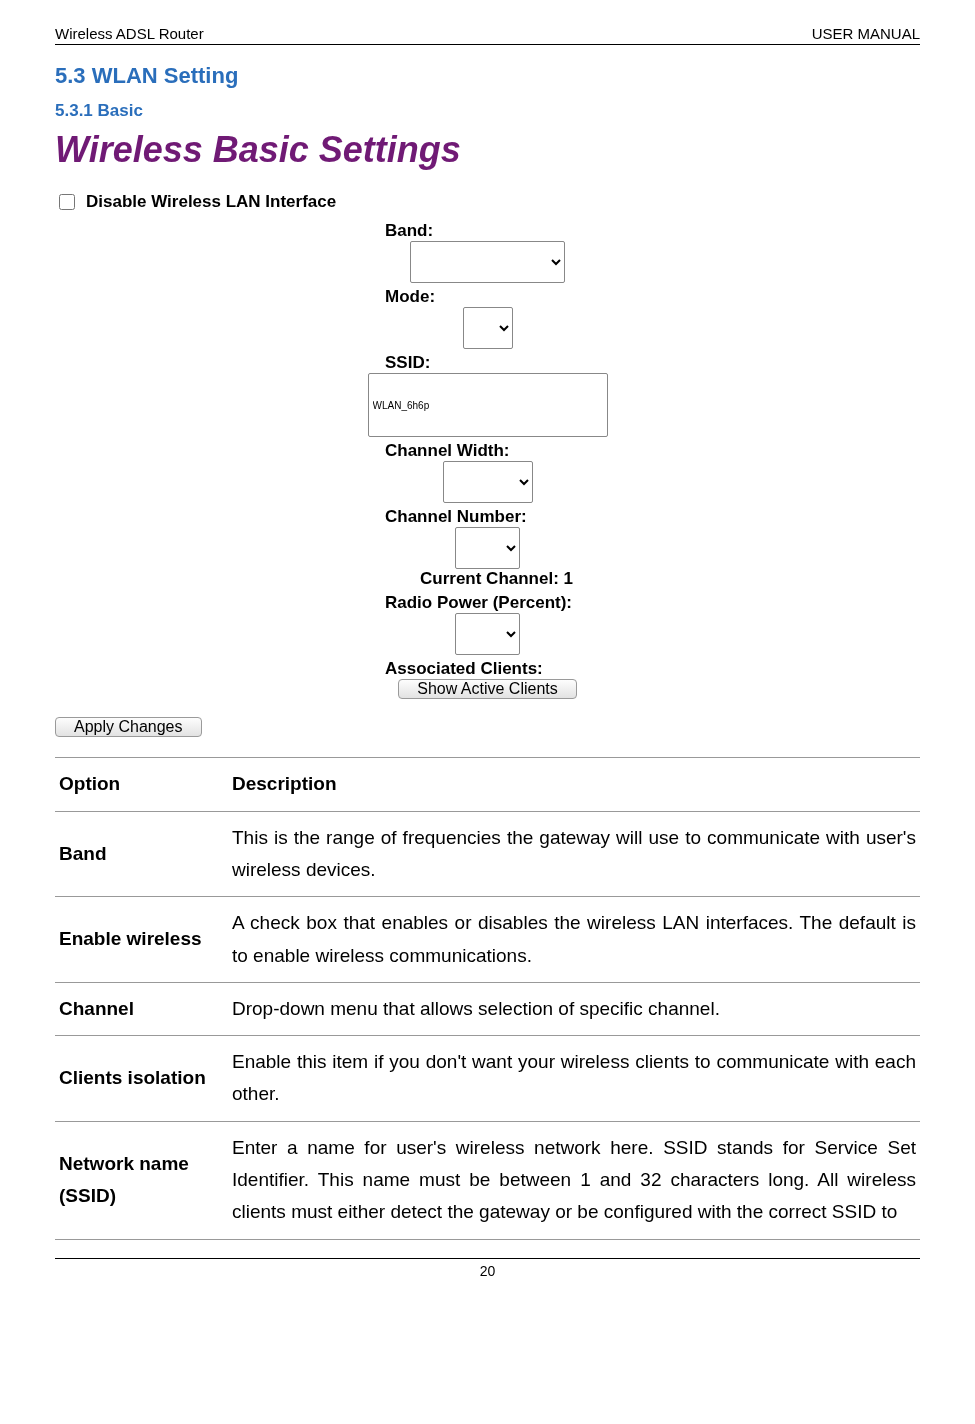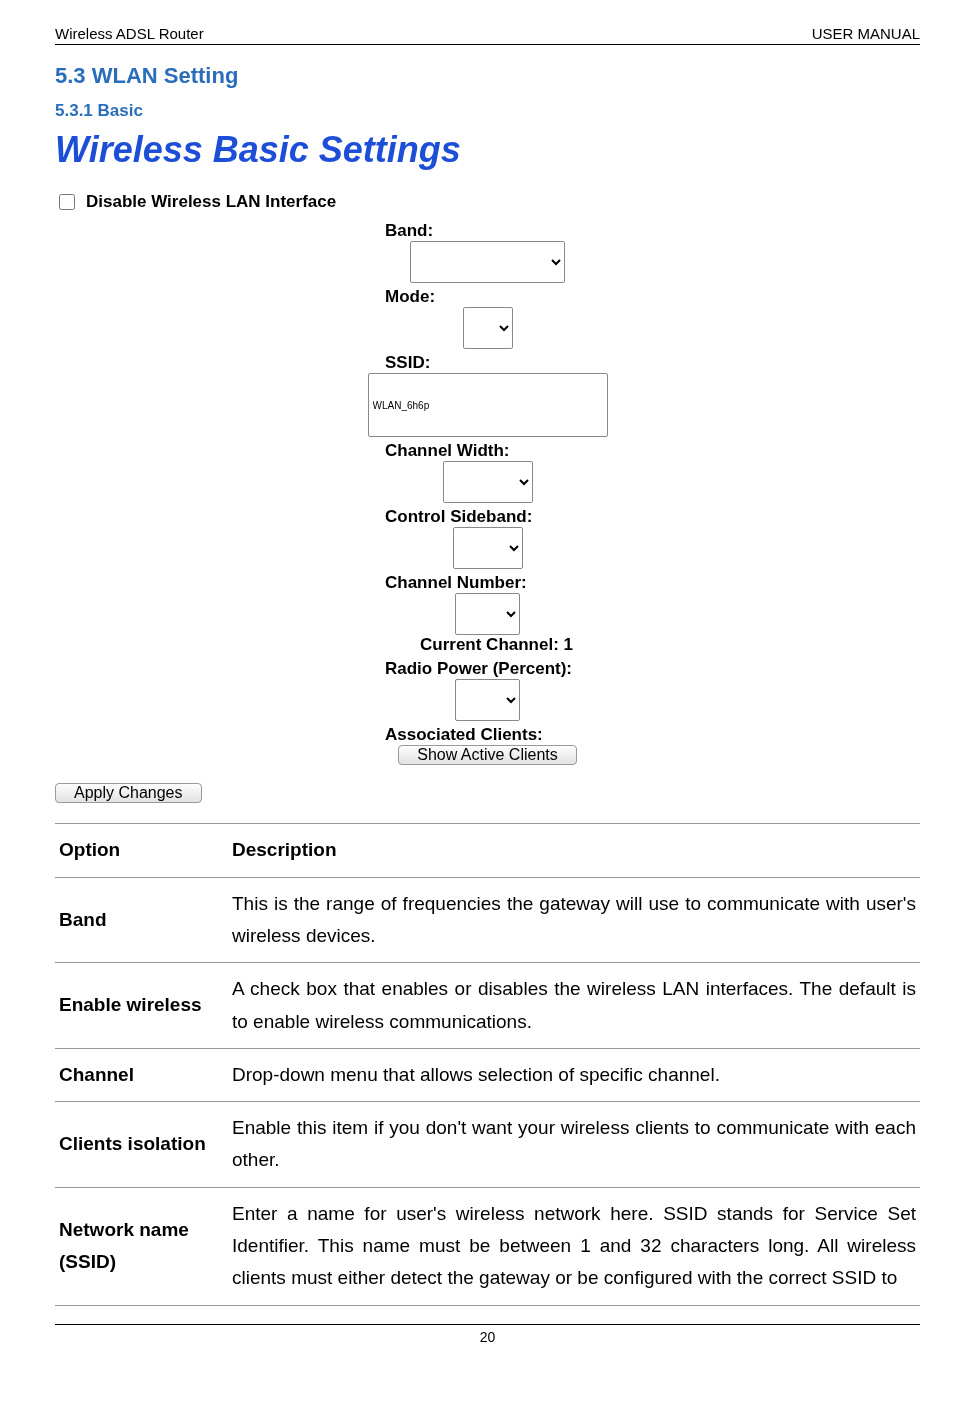--- a/index.html
+++ b/index.html
@@ -28,21 +28,21 @@
     font-family: Arial, sans-serif;
   }
   .subsection-heading {
     color: #2a6ebb;
     font-weight: bold;
     font-size: 17px;
     margin-top: 12px;
     margin-bottom: 8px;
   }
   .page-title {
-    color: #1d4ed8;
+    color: #701a75;
     font-family: Arial, sans-serif;
     font-size: 36px;
     font-weight: bold;
     font-style: italic;
     margin: 5px 0 10px 0;
   }
   .intro {
     font-size: 18px;
     color: #222;
     margin-bottom: 6px;
@@ -182,26 +182,20 @@
       <input type="text" value="WLAN_6h6p" style="">
     </div>
 
     <div class="form-row">
       <span class="form-label">Channel Width:</span>
       <select class="sel-chwidth">
         <option>40MHZ</option>
       </select>
     </div>
 
-    <div class="form-row">
-      <span class="form-label">Control Sideband:</span>
-      <select class="sel-sideband">
-        <option>Upper</option>
-      </select>
-    </div>
 
     <div class="form-row">
       <span class="form-label">Channel Number:</span>
       <select class="sel-chnum">
         <option>Auto</option>
       </select>
       <span class="current-channel">Current Channel: 1</span>
     </div>
 
     <div class="form-row">

